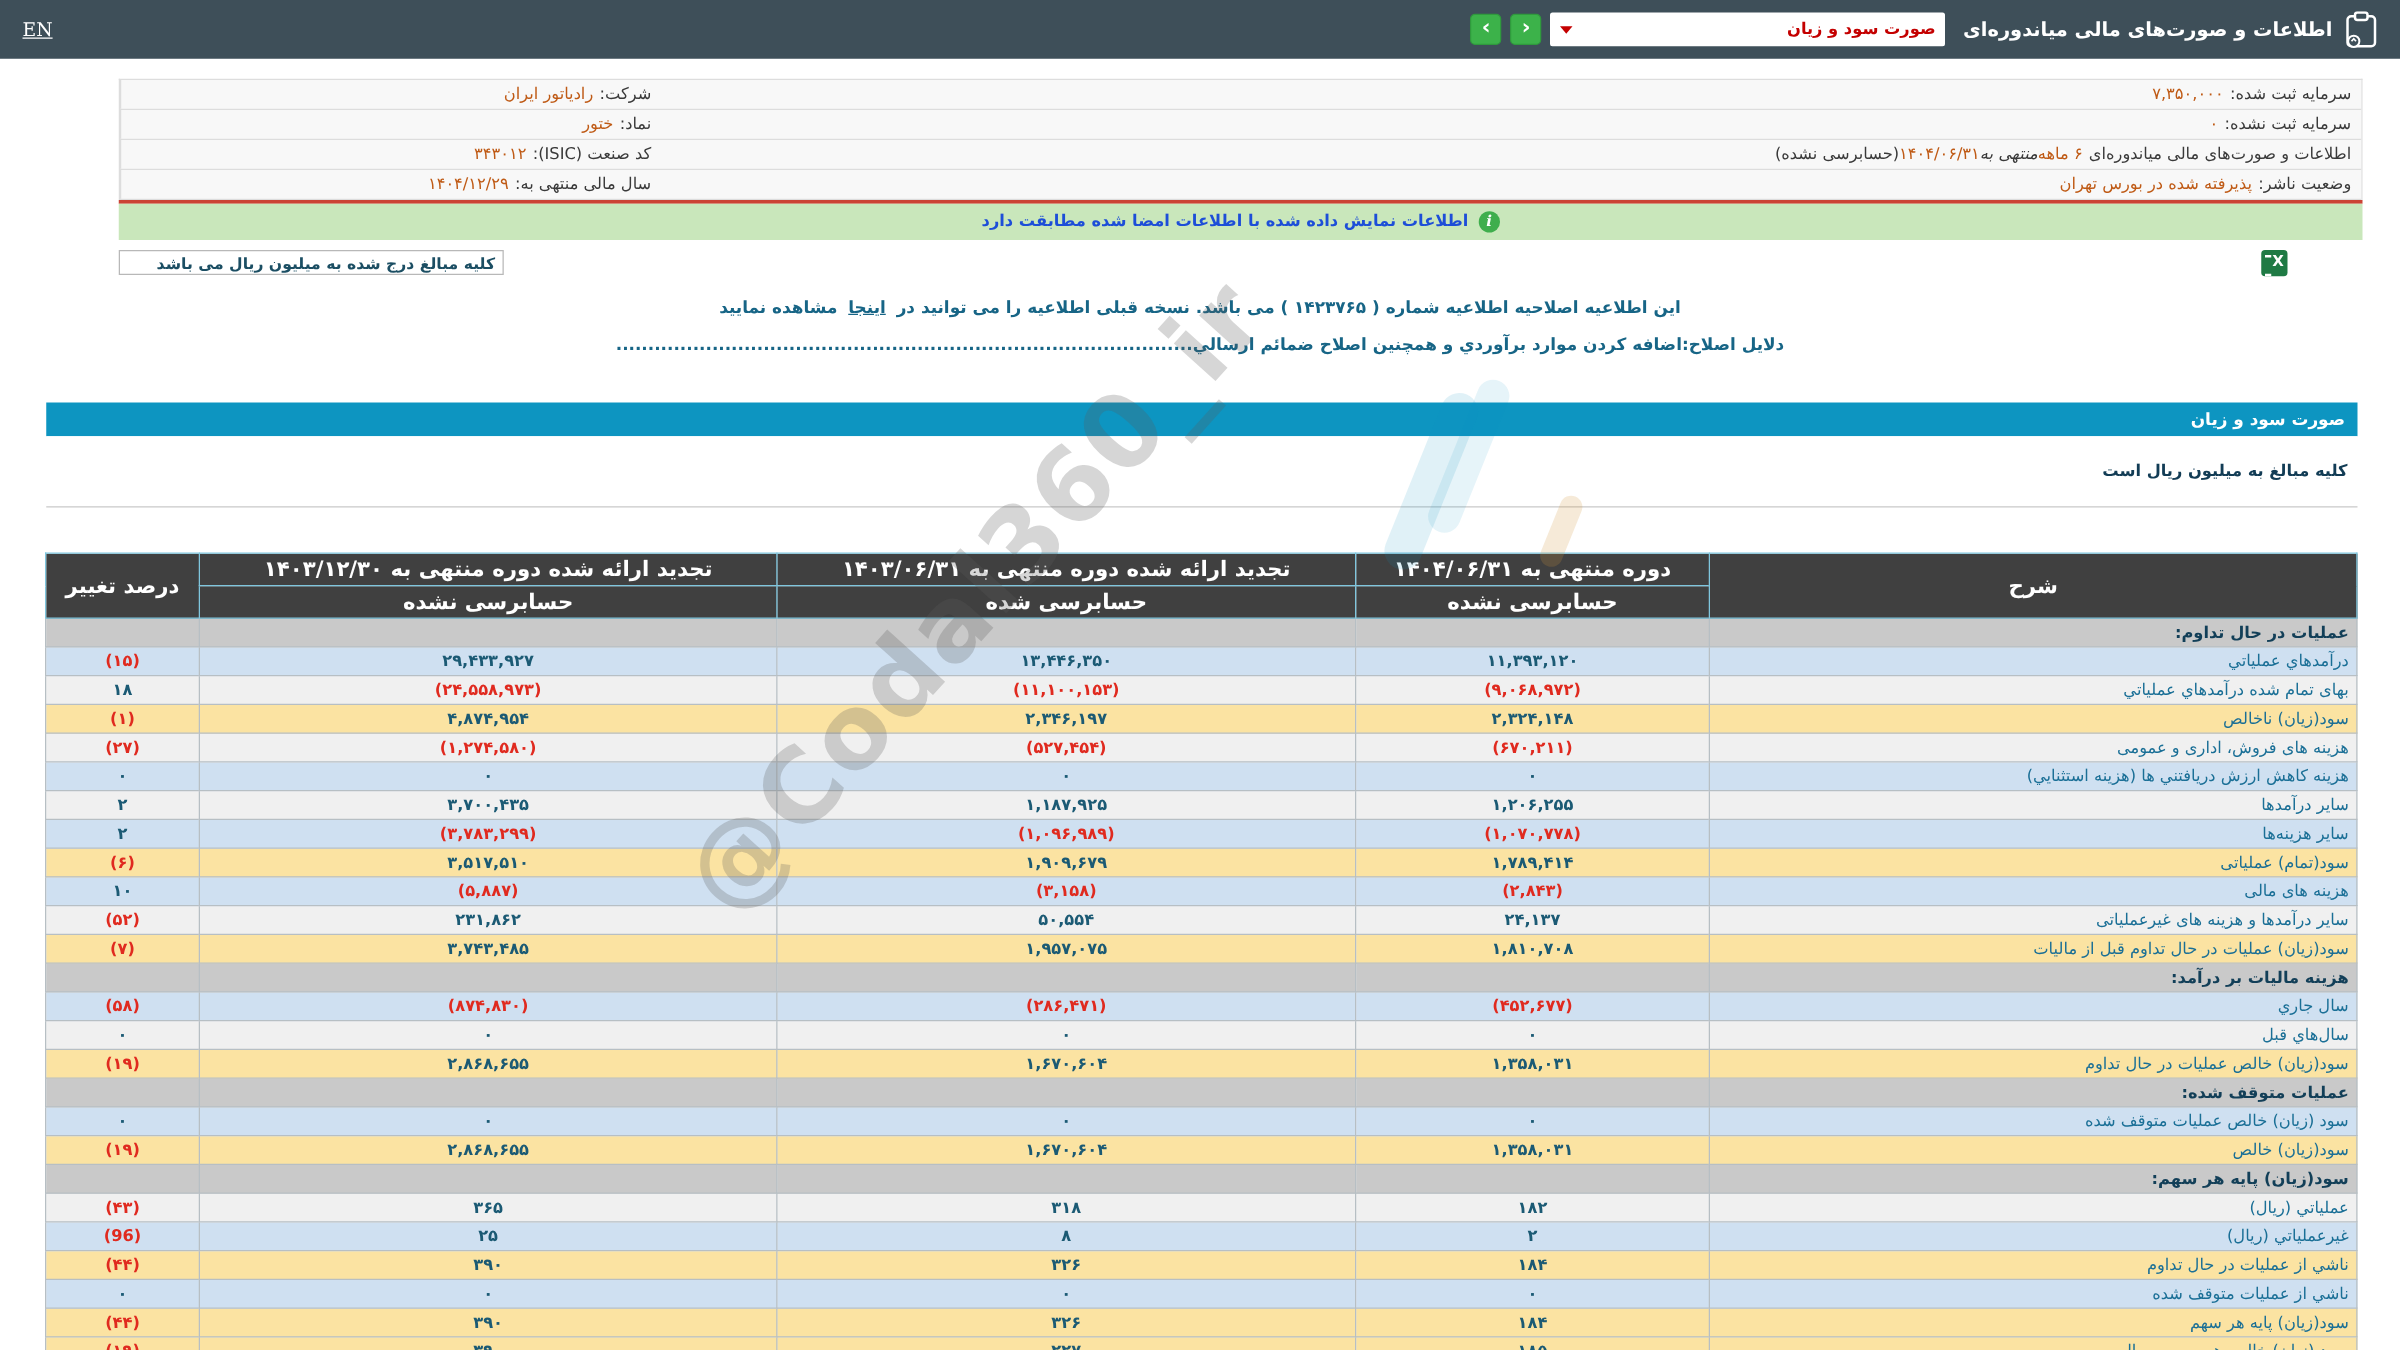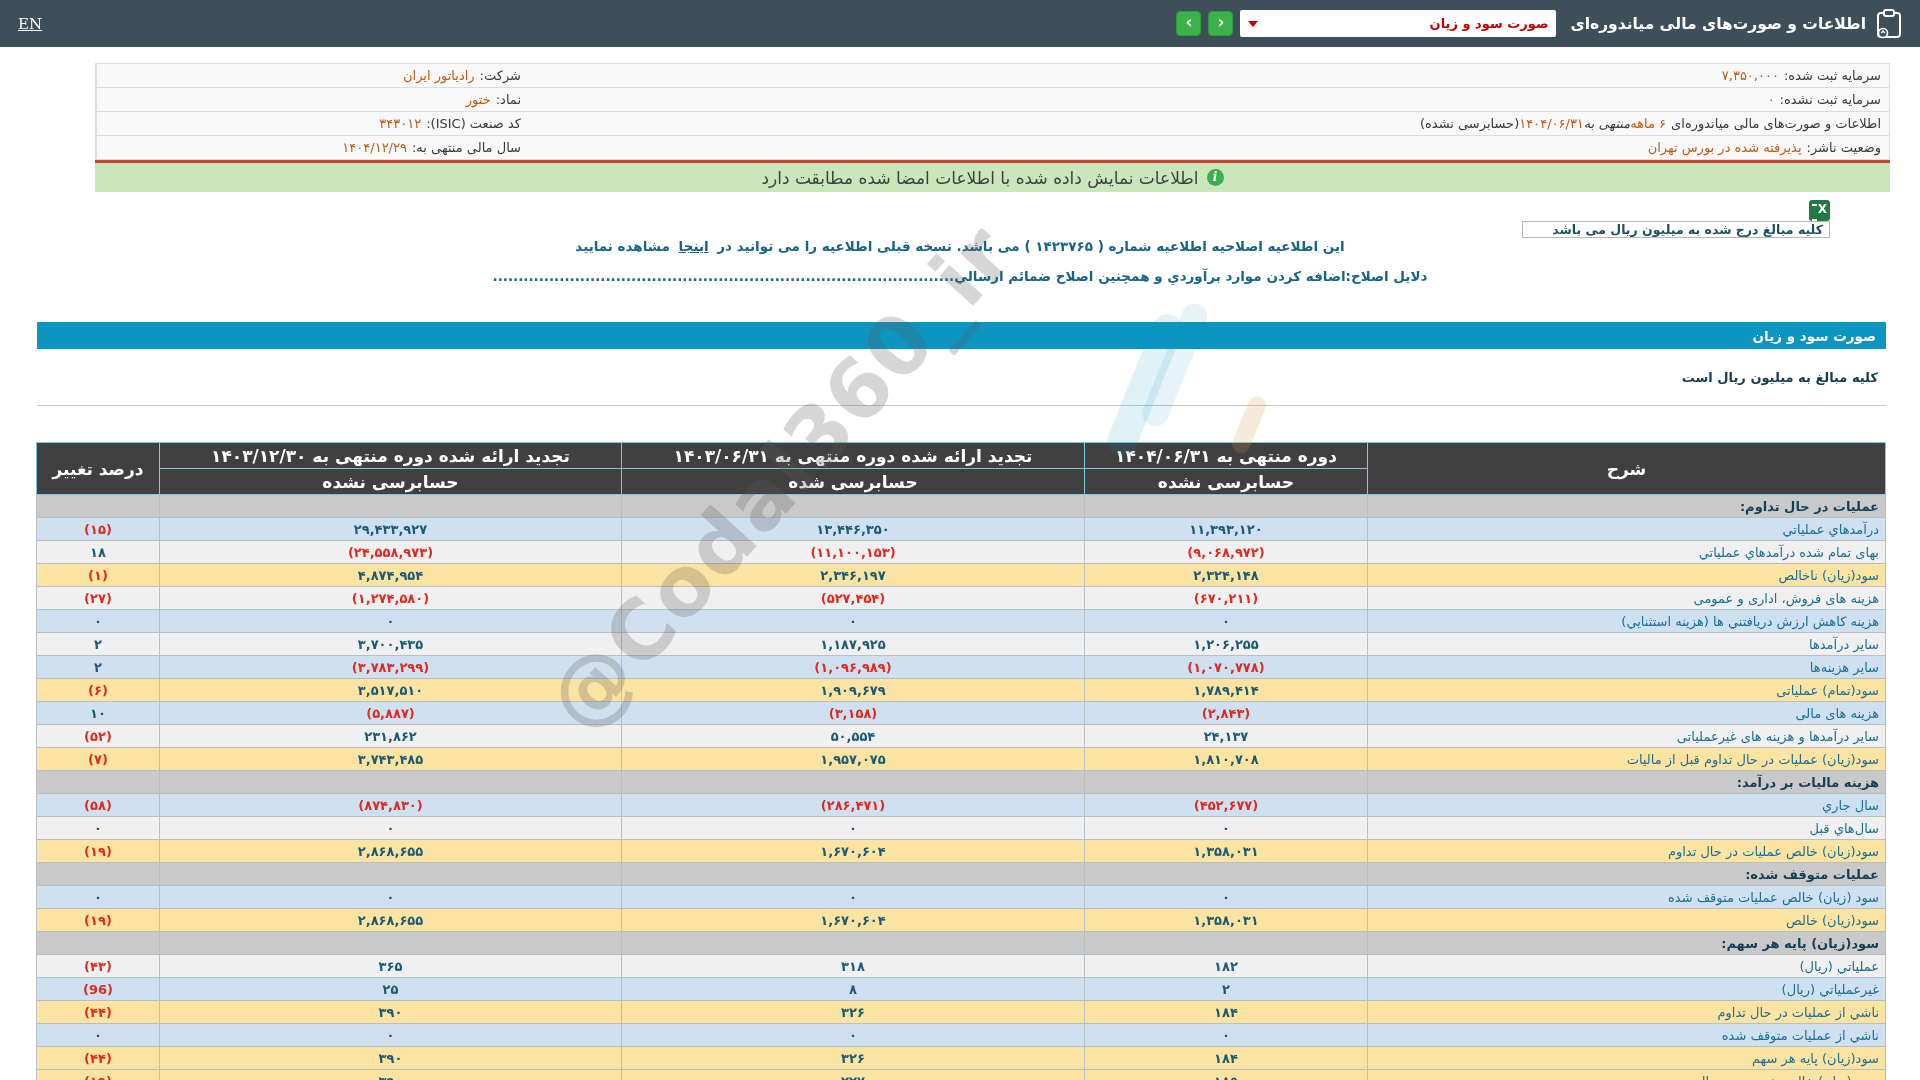--- a/index.html
+++ b/index.html
@@ -34,26 +34,26 @@
   .info-cell-r{width:433px;border-left:1px solid #ddd;height:100%;display:flex;align-items:center;
     justify-content:flex-start;padding:0 8px;box-sizing:border-box;}
   .info-cell-l{flex:1;height:100%;display:flex;align-items:center;justify-content:flex-start;
     padding:0 8px;box-sizing:border-box;}
   .info-label{color:#3a3a3a;margin-left:5px;white-space:nowrap;}
   .info-value{color:#bf5a15;white-space:nowrap;}
   .ltr{direction:ltr;unicode-bidi:embed;}
   .red-line{height:3px;background:#cb4335;margin:0 30px 0 95px;}
   
   .banner{height:29px;background:#c9e7bb;margin:0 30px 0 95px;display:flex;align-items:center;justify-content:center;}
-  .banner .txt{color:#404040;font-size:17px;font-weight:normal;}
+  .banner .txt{color:#1d4ed8;font-size:13px;font-weight:bold;}
   .info-circle{width:17px;height:17px;border-radius:50%;background:#3fae4d;color:#fff;font-size:12px;
     font-weight:bold;text-align:center;line-height:17px;margin-left:8px;
     font-family:"DejaVu Serif","Liberation Serif",serif;font-style:italic;}
   
-  .mid-row{margin:8px 90px 0 95px;display:flex;align-items:flex-start;justify-content:space-between;height:28px;flex-direction:column;}
+  .mid-row{margin:8px 90px 0 95px;display:flex;align-items:flex-start;justify-content:space-between;height:28px;}
   .excel-icon{width:21px;height:21px;background:#1f7a44;border-radius:3px;position:relative;cursor:pointer;flex:0 0 auto;}
   .excel-icon::before{content:"X";position:absolute;right:3px;top:2px;color:#fff;font-size:12px;font-weight:bold;}
   .excel-icon::after{content:"";position:absolute;left:3px;top:4px;width:5px;height:13px;
     border-top:2px solid #fff;border-bottom:2px solid #fff;}
   .amounts-box{width:308px;height:20px;border:1px solid #b8b8b8;background:#fff;
     display:flex;align-items:center;padding:0 6px;box-sizing:border-box;}
   .amounts-box span{color:#1b4e63;font-size:12.5px;font-weight:bold;white-space:nowrap;}
   
   .amend1{margin-top:10px;text-align:center;color:#176586;font-size:13.5px;font-weight:bold;}
   .amend-link{text-decoration:underline;cursor:pointer;color:#176586;margin:0 4px;}

